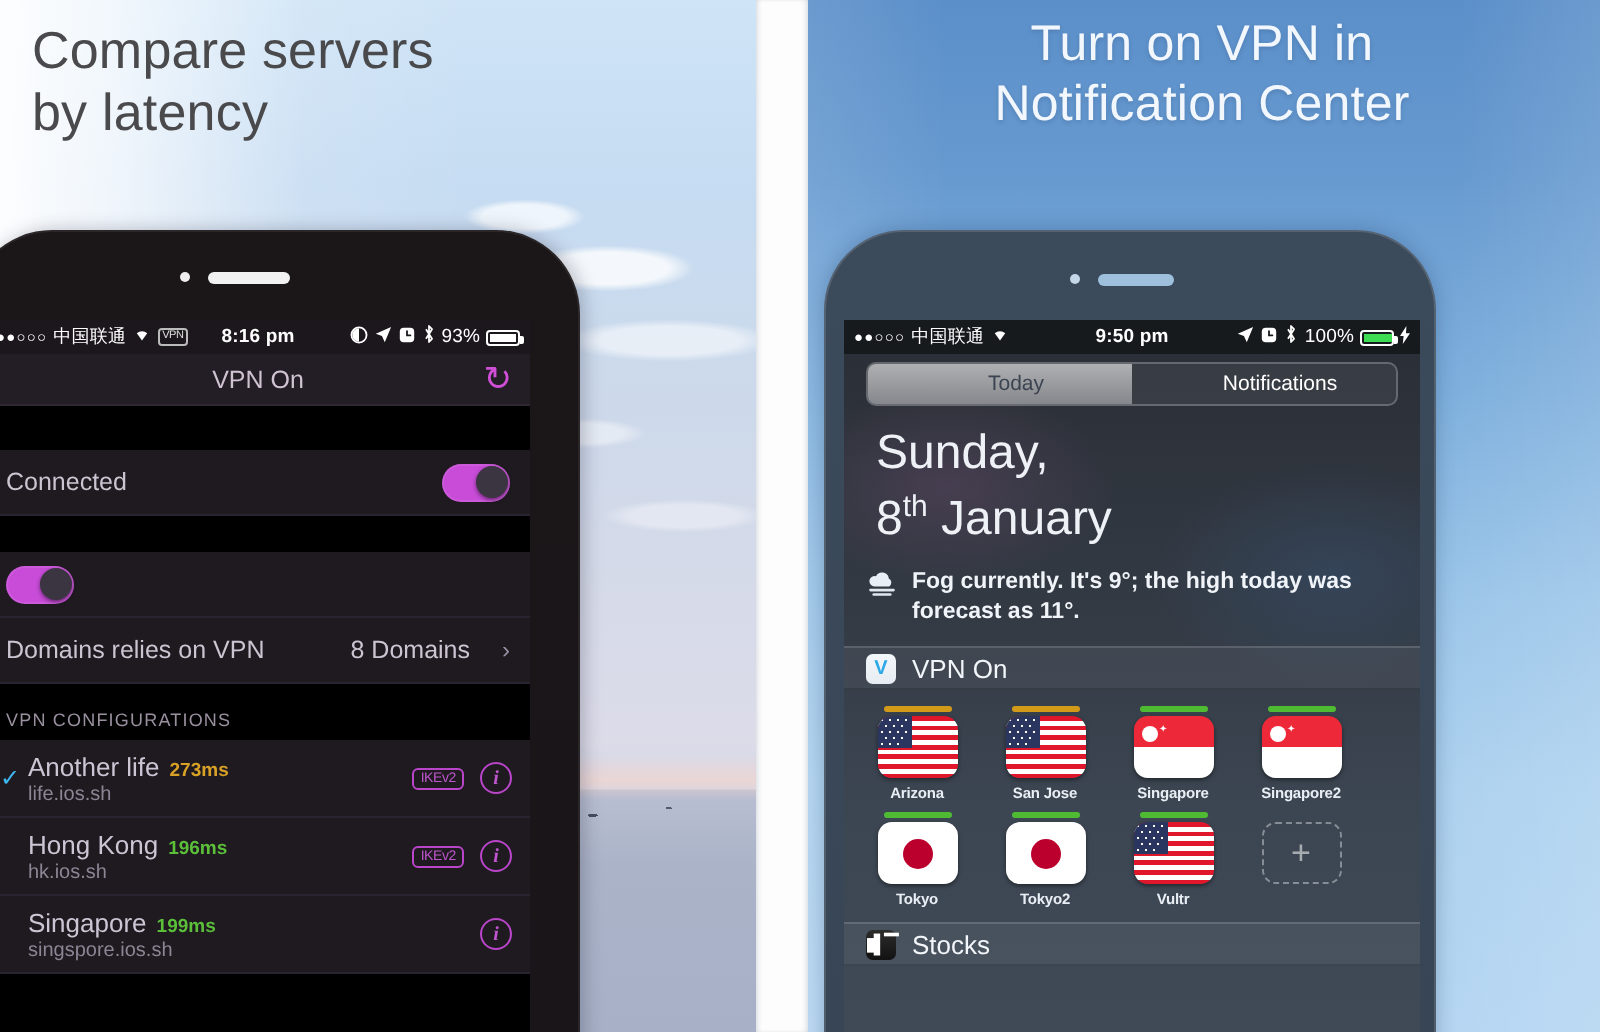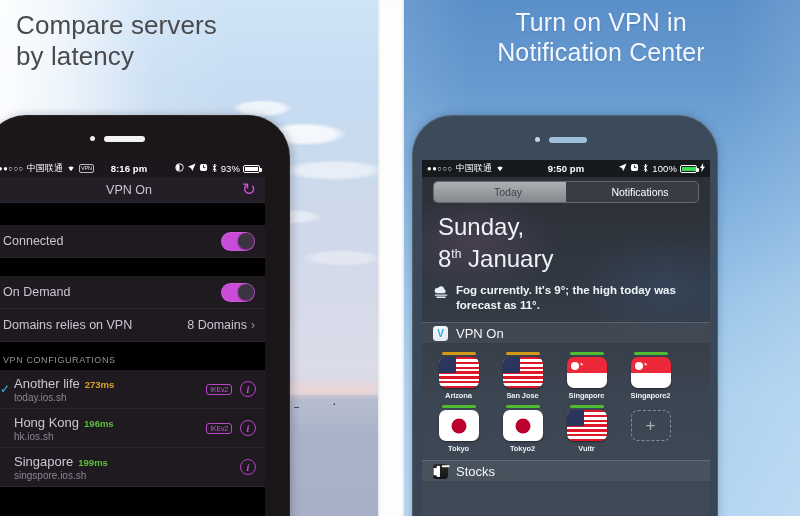--- a/index.html
+++ b/index.html
@@ -120,21 +120,21 @@
   .refresh { position:absolute; right:9px; top:4px; color:#cf4fd6; font-size:17px; line-height:17px; }
   .gap-black { background:#000; height:22px; }
 
   .row { display:flex; align-items:center; padding:0 10px; background:#1e1a20;
          border-bottom:1px solid #2a2330; height:33px; }
   .row .label { font-size:12.5px; color:#cdc4d2; flex:1; }
   .toggle { width:34px; height:19px; border-radius:10px; background:#c84cd8; position:relative;
             box-shadow:inset 0 0 0 1px rgba(255,255,255,.08); }
   .toggle::after { content:""; position:absolute; right:1.5px; top:1.5px; width:16px; height:16px;
                    border-radius:50%; background:#3a3540; box-shadow:0 1px 2px rgba(0,0,0,.5); }
-  .value { font-size:12.5px; color:#cdc4d2; margin-right:4px; }
+  .value { font-size:12.5px; color:#cdc4d2; margin-right:16px; }
   .chev { color:#9a8fa4; font-size:12px; }
 
   .section-head { background:#000; height:28px; display:flex; align-items:flex-end;
                   padding:0 10px 5px; }
   .section-head span { font-size:9px; color:#9a90a0; letter-spacing:.6px; }
 
   .srow { display:flex; align-items:center; padding:4px 9px 4px 7px; background:#1e1a20;
           border-bottom:1px solid #2a2430; height:39px; }
   .check { width:14px; font-size:12px; color:#3fb6ef; flex:0 0 14px; }
   .srow-main { flex:1; min-width:0; }
@@ -159,21 +159,21 @@
           box-shadow:0 0 0 1px rgba(255,255,255,.28); }
   .tab { flex:1; display:flex; align-items:center; justify-content:center;
          font-size:10.5px; color:#ffffff;padding-left:16px; }
   .tab.active { background:linear-gradient(to bottom, rgba(255,255,255,.62), rgba(255,255,255,.42));
                 color:#3b4450; }
   .tab.inactive { background:rgba(255,255,255,.06); }
 
   .nc-date { padding:6px 16px 2px; color:#eef2f7; font-weight:300; }
   .nc-date .l1 { font-size:24px; line-height:26px; }
   .nc-date .l2 { font-size:24px; line-height:28px; }
-  .nc-date sup { font-size:12px; vertical-align:super; }
+  .nc-date sup { font-size:15px; vertical-align:super; }
 
   .weather { display:flex; gap:7px; padding:8px 14px 9px 11px; align-items:flex-start; }
   .weather .txt { font-size:11.5px; line-height:15px; color:#f0f4f8; font-weight:bold; }
   .fogicon { flex:0 0 16px; margin-top:2px; }
 
   .widget-head { display:flex; align-items:center; gap:8px; padding:4px 11px;
                  background:rgba(255,255,255,.055);
                  border-top:1px solid rgba(255,255,255,.14);
                  border-bottom:1px solid rgba(0,0,0,.16); height:22px; }
   .widget-head .wtitle { font-size:13px; color:#f2f5f9; }
@@ -292,42 +292,41 @@
         <div class="gap-black"></div>
 
         <div class="row">
           <span class="label">Connected</span>
           <span class="toggle"></span>
         </div>
 
         <div class="gap-black" style="height:18px"></div>
 
         <div class="row">
-          <span class="label">On Demand</span>
           <span class="toggle"></span>
         </div>
 
         <div class="row">
           <span class="label">Domains relies on VPN</span>
           <span class="value">8 Domains</span>
           <span class="chev">›</span>
         </div>
 
         <div class="section-head">
           <span>VPN CONFIGURATIONS</span>
         </div>
 
         <div class="srow">
           <span class="check">✓</span>
           <span class="srow-main">
             <span class="srow-top">
               <span class="srow-name">Another life</span>
               <span class="srow-ms" style="color:#d9a227">273ms</span>
             </span>
-            <span class="srow-host" style="display:block">today.ios.sh</span>
+            <span class="srow-host" style="display:block">life.ios.sh</span>
           </span>
           <span class="ikev2">IKEv2</span>
           <span class="info">i</span>
         </div>
 
         <div class="srow">
           <span class="check"></span>
           <span class="srow-main">
             <span class="srow-top">
               <span class="srow-name">Hong Kong</span>

